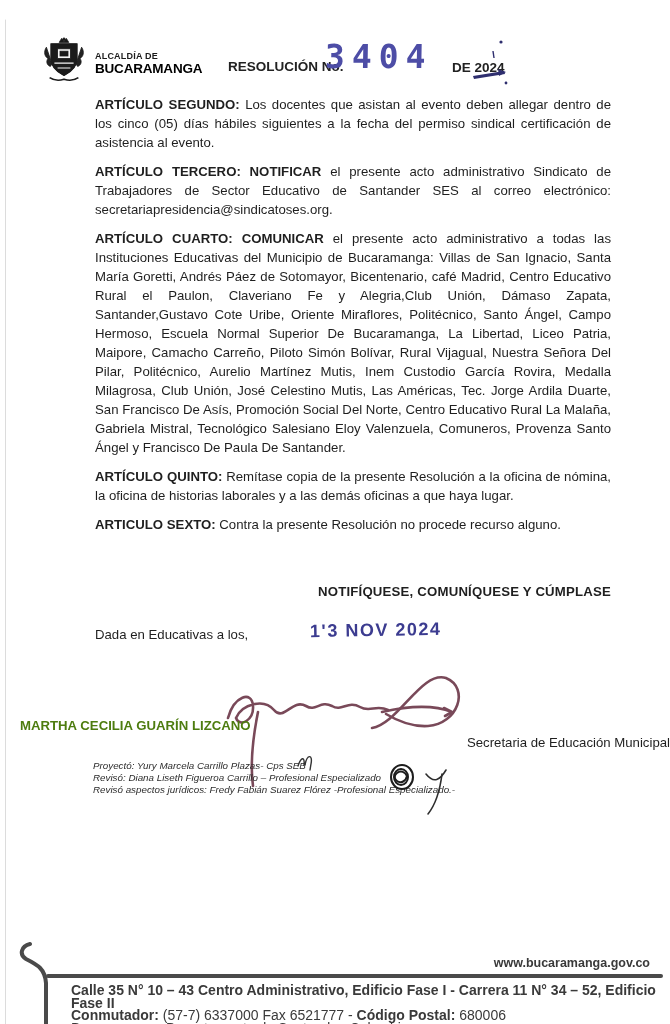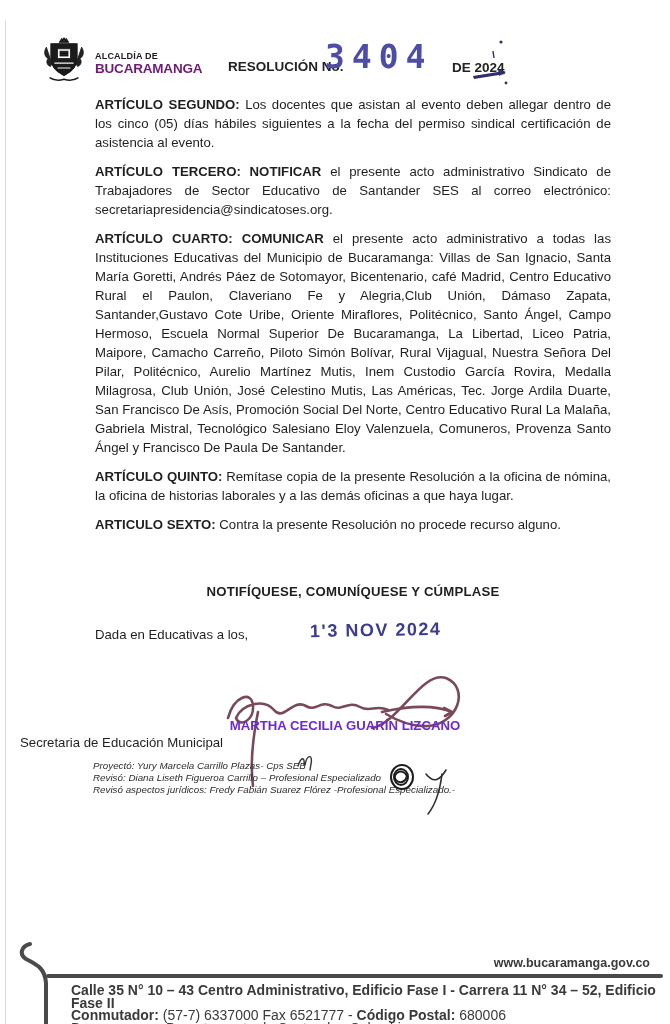--- a/index.html
+++ b/index.html
@@ -8,41 +8,41 @@
   .page {
     position:relative; width:670px; height:1024px; margin:12px auto;
     background:#ffffff; overflow:hidden; color:#1f1f1f;border-radius:22px;
   }
   .page-edge { position:absolute; left:5px; top:0; bottom:0; width:1px; background:#dcdcdc; }
 
   
   .logo-wrap { position:absolute; left:40px; top:24px; display:flex; align-items:center; gap:7px; }
   .org-text { line-height:1.05; padding-top:4px; }
   .org-line1 { font-size:9px; font-weight:bold; letter-spacing:.2px; color:#1b1b1b; }
-  .org-line2 { font-size:13.5px; font-weight:800; letter-spacing:-.2px; color:#701a75; }
+  .org-line2 { font-size:13.5px; font-weight:800; letter-spacing:-.2px; color:#000000; }
   .res-label { position:absolute; left:228px; top:47px; font-size:13.5px; font-weight:bold; color:#222; }
   .res-number { position:absolute; left:325px; top:25px; font-family:"DejaVu Sans Mono", monospace;
     font-size:33px; font-weight:bold; letter-spacing:7px; color:#4d4da6; transform:skewX(-1deg); }
   .res-year { position:absolute; left:440px; top:48px; font-size:13.5px; font-weight:bold; color:#222;padding-left:12px; }
   .blue-marks { position:absolute; left:470px; top:26px; }
 
   
   .content { position:absolute; left:95px; top:83px; width:516px; }
   .article { font-size:13.2px; line-height:19px; text-align:justify; margin-bottom:10px; color:#1f1f1f; }
   .art-label { font-weight:bold; }
-  .notify-line { margin-top:50px; margin-bottom:0; text-align:center; font-size:13.2px; font-weight:bold; letter-spacing:.2px; }
+  .notify-line { margin-top:50px; margin-bottom:0; text-align:right; font-size:13.2px; font-weight:bold; letter-spacing:.2px; }
   .dada-line { position:relative; margin-top:28px; font-size:13.2px; }
   .date-stamp { position:absolute; left:215px; top:-7px; font-size:18px; font-weight:bold;
     color:#3c3c90; letter-spacing:1.5px; transform:rotate(-1deg); white-space:nowrap; }
 
   
   .sig-svg { position:absolute; left:222px; top:640px; }
-  .sig-name { position:absolute; left:20px; top:706px; width:650px; text-align:center;
-    font-size:13.2px; font-weight:bold; color:#6d28d9; }
-  .sig-title { position:absolute; left:20px; top:723px; width:650px; text-align:left; font-size:13.2px; }
+  .sig-name { position:absolute; left:20px; top:706px; width:650px; 
+    font-size:13.2px; font-weight:bold; color:#4d7c0f; }
+  .sig-title { position:absolute; left:20px; top:723px; width:650px; text-align:right; font-size:13.2px; }
 
   
   .credits { position:absolute; left:93px; top:748px; font-style:italic; font-size:9.8px;
     line-height:11.8px; color:#2c2c2c; }
   .scribble { position:absolute; }
 
   
   .footer-site { position:absolute; right:20px; top:944px; font-size:12.5px; font-weight:bold; color:#3a3a3a; }
   .footer-rule { position:absolute; left:46px; right:7px; top:962px; height:4px; background:#4a4a4a; border-radius:2px; }
   .footer-bracket { position:absolute; left:14px; top:926px; }

